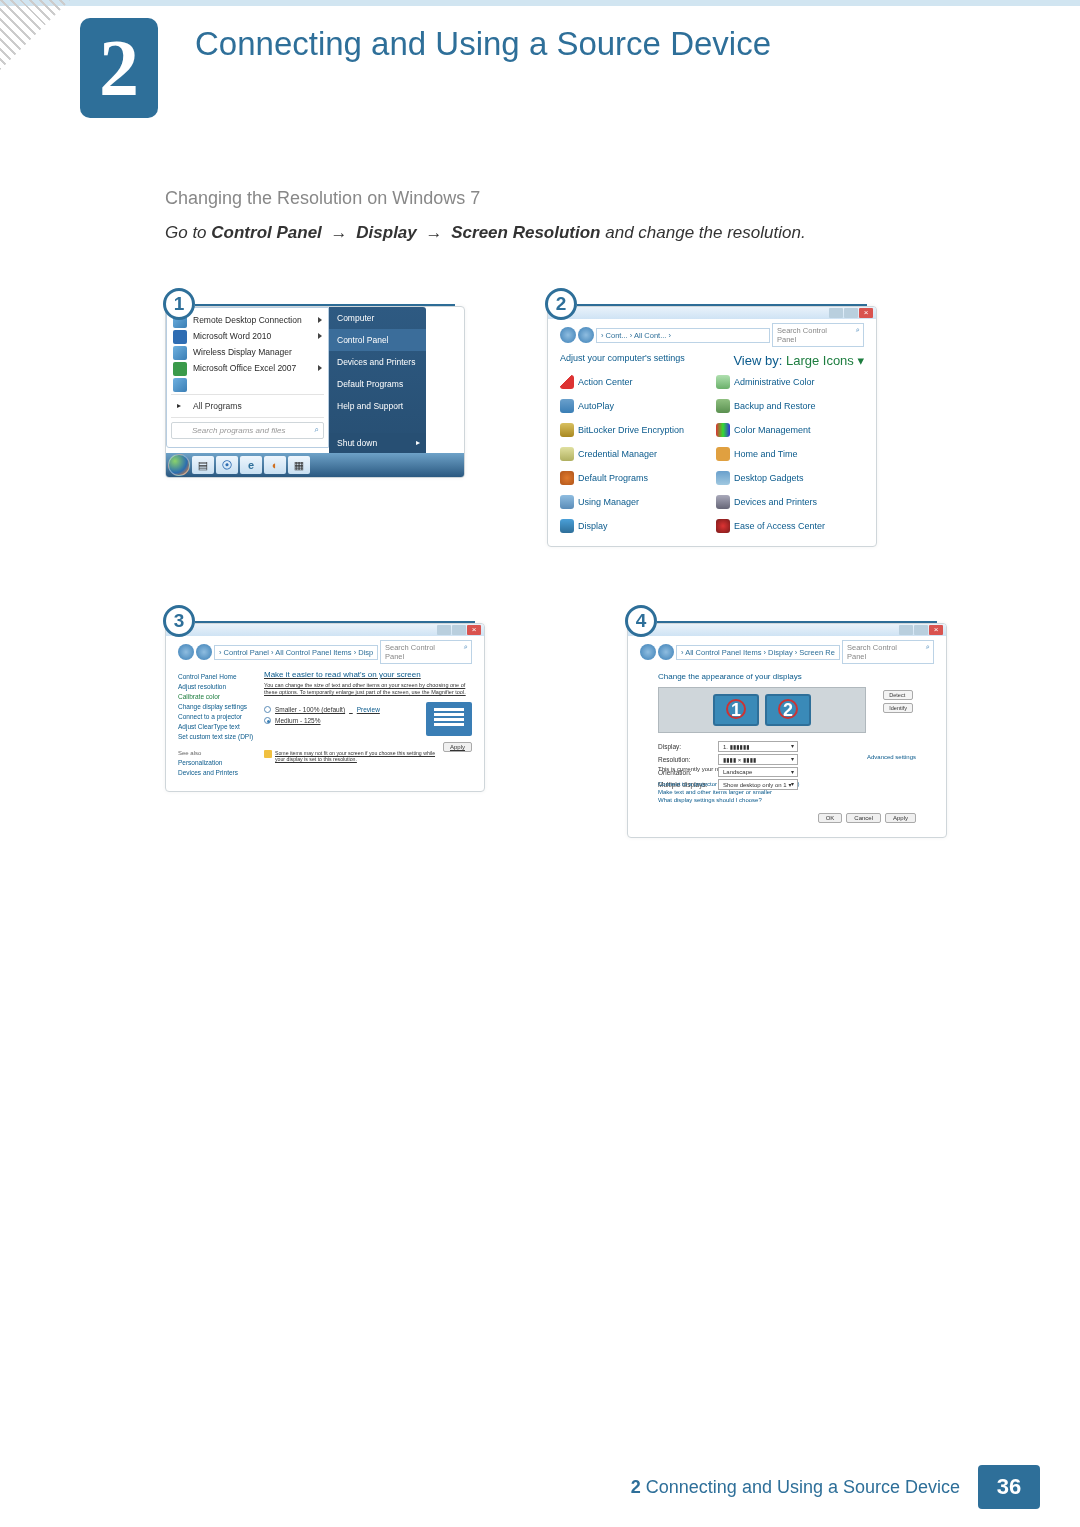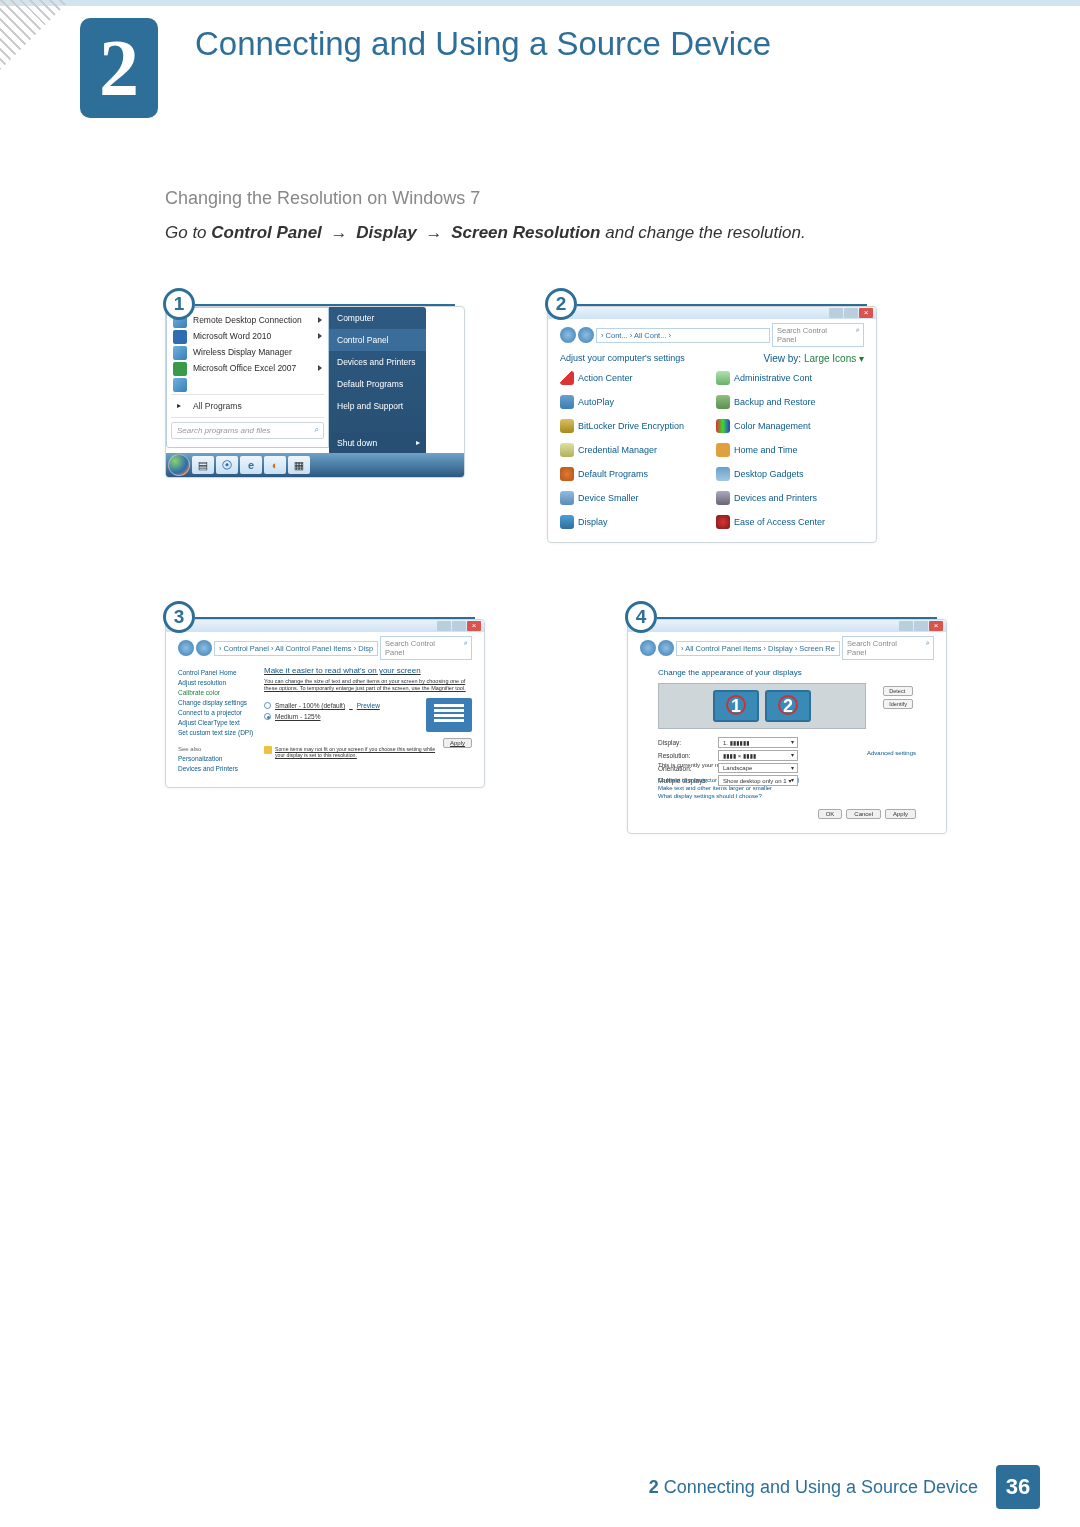--- a/index.html
+++ b/index.html
@@ -159,21 +159,21 @@
     content:"▸";
     position:absolute;
     left:10px; top:4px;
     font-size:8px;
     color:#2a2a2a;
   }
   .start-left .search {
     margin: 4px;
     border: 1px solid #cfd6da;
     border-radius: 2px;
-    padding: 3px 18px 3px 5px;
+    padding: 3px 18px 3px 20px;
     font-style: italic;
     color: #999;
     font-size: 8px;
     position: relative;
   }
   .start-left .search::after {
     content: "⌕";
     position: absolute;
     right: 4px; top: 2px;
     color: #3a7eb5;
@@ -266,21 +266,21 @@
     position:relative;
   }
   .crumb .srch::after{content:"⌕"; position:absolute; right:3px; top:1px; color:#3a7eb5;}
   .cp-head {
     display:flex;
     justify-content: space-between;
     font-size: 9px;
     color: #0a5a8c;
     margin: 2px 0 6px;
   }
-  .cp-head .vb { font-size: 10px; }
+  .cp-head .vb { font-size: 13px; }
   .cp-head .vb a { color:#1d7d3f; }
   .cp-items {
     display: grid;
     grid-template-columns: 1fr 1fr;
     gap: 8px 8px;
     color: #0a5a8c;
     font-size: 9px;
   }
   .cp-items .ci {
     display:flex; align-items:center; gap:4px;
@@ -370,21 +370,21 @@
     right: 40px;
     display: flex;
     align-items: center;
     gap: 18px;
   }
   .page-footer .ft {
     font-size: 18px;
     color: #2e6f99;
   }
   .page-footer .pn {
-    width: 44px; height: 44px;
+    width: 62px; height: 44px;
     background: #2e6f99;
     color: #fff;
     border-radius: 4px;
     font-size: 22px;
     font-weight: bold;
     display:flex;align-items:center;justify-content:center;
   }
 </style>
 </head>
 <body>
@@ -469,21 +469,21 @@
           <span>Adjust your computer's settings</span>
           <span class="vb"><span>View by:</span> <a>Large Icons ▾</a></span>
         </div>
         <div class="cp-items">
           <div class="ci">
               <span class="ic flag"></span>
               <span>Action Center</span>
             </div>
           <div class="ci">
               <span class="ic admin"></span>
-              <span>Administrative Cont</span>
+              <span>Administrative Color</span>
             </div>
           <div class="ci">
               <span class="ic auto"></span>
               <span>AutoPlay</span>
             </div>
           <div class="ci">
               <span class="ic bkup"></span>
               <span>Backup and Restore</span>
             </div>
           <div class="ci">
@@ -505,21 +505,21 @@
           <div class="ci">
               <span class="ic defp"></span>
               <span>Default Programs</span>
             </div>
           <div class="ci">
               <span class="ic gadg"></span>
               <span>Desktop Gadgets</span>
             </div>
           <div class="ci">
               <span class="ic devm"></span>
-              <span>Device Smaller</span>
+              <span>Using Manager</span>
             </div>
           <div class="ci">
               <span class="ic print"></span>
               <span>Devices and Printers</span>
             </div>
           <div class="ci">
               <span class="ic disp"></span>
               <span>Display</span>
             </div>
           <div class="ci">

